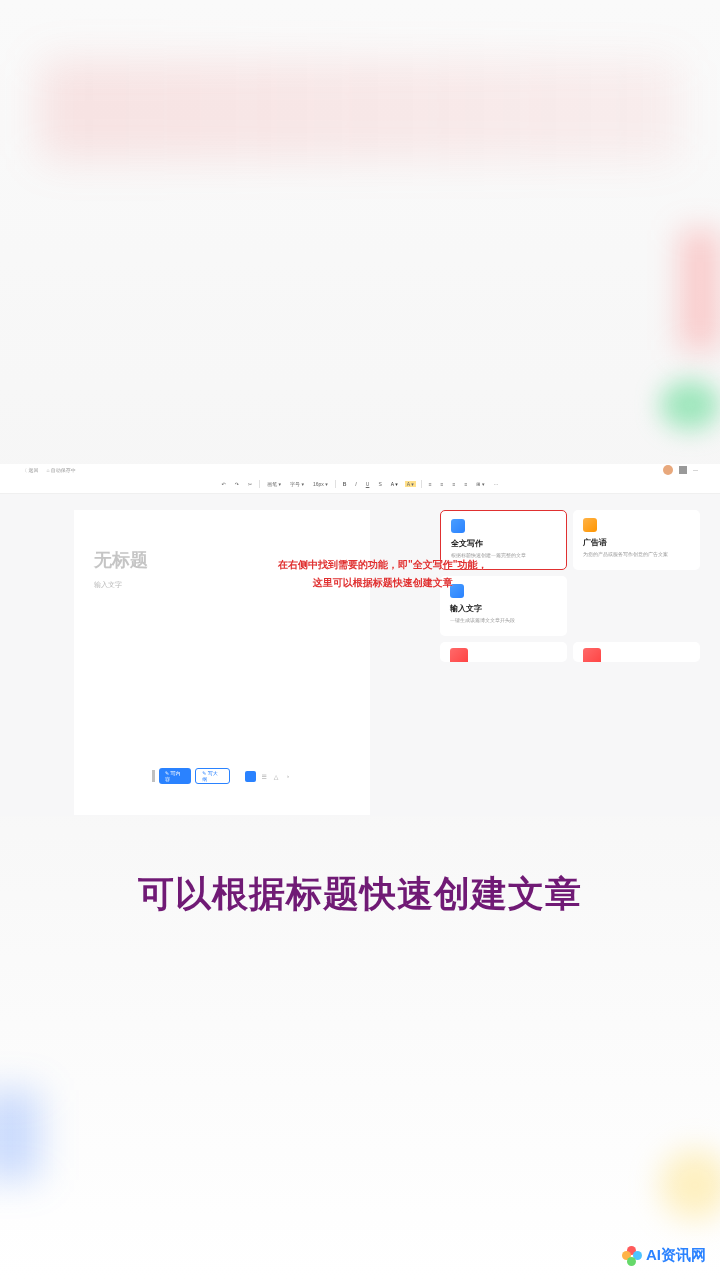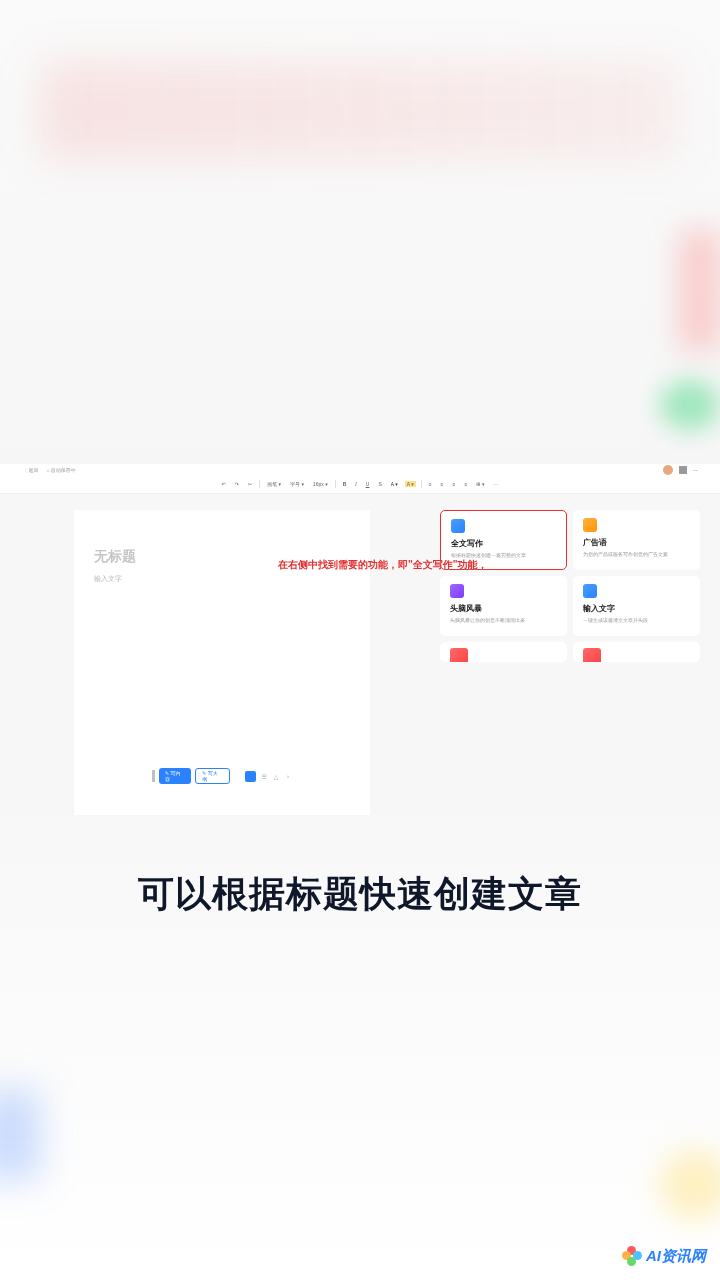--- a/index.html
+++ b/index.html
@@ -120,21 +120,21 @@
       position: relative;
     }
     .document {
       width: 296px;
       height: 305px;
       background: #fff;
       padding: 38px 20px 16px 20px;
       position: relative;
     }
     .doc-title {
-      font-size: 14px;
+      font-size: 18px;
       font-weight: 700;
       color: #c5c5c5;
       margin-bottom: 8px;
     }
     .doc-placeholder {
       font-size: 7px;
       color: #b8b8b8;
     }
     .doc-bottom-bar {
       position: absolute;
@@ -266,36 +266,35 @@
     
     
     .caption {
       position: absolute;
       top: 870px;
       left: 0;
       right: 0;
       text-align: center;
       font-size: 36px;
       font-weight: 900;
-      color: #0f172a;
+      color: #701a75;
       letter-spacing: 1px;
     }
     
     
     .watermark {
       position: absolute;
       bottom: 14px;
       right: 14px;
       display: flex;
-      align-items: center;
+      align-items: flex-start;
       gap: 4px;
       font-size: 15px;
       font-weight: 700;
       color: #2a82ff;
-      font-style: italic;
     }
     .watermark-icon {
       width: 20px;
       height: 20px;
       position: relative;
     }
     .petal { position: absolute; width: 9px; height: 9px; border-radius: 50%; }
     .p1 { background: #ff5a5a; top: 0; left: 5px; }
     .p2 { background: #ffb347; top: 5px; left: 0; }
     .p3 { background: #4dc4ff; top: 5px; right: 0; }
@@ -363,38 +362,34 @@
           <div class="btn-small-blue"></div>
           <div class="btn-small-gray">☰</div>
           <div class="btn-small-gray">△</div>
           <div class="btn-small-gray">›</div>
         </div>
       </div>
     </div>
 
     <div class="annotation">
       <div>在右侧中找到需要的功能，即"全文写作"功能，</div>
+      <div>这里可以根据标题快速创建文章</div>
     </div>
 
     <div class="cards-panel">
       <div class="cards-grid" id="cards-grid">
           <div class="card highlight">
     <div class="card-icon icon-doc"></div>
     <div class="card-title">全文写作</div>
     <div class="card-desc">根据标题快速创建一篇完整的文章</div>
   </div>
           <div class="card">
     <div class="card-icon icon-ads"></div>
     <div class="card-title">广告语</div>
     <div class="card-desc">为您的产品或服务写作创意的广告文案</div>
-  </div>
-          <div class="card">
-    <div class="card-icon icon-brain"></div>
-    <div class="card-title">头脑风暴</div>
-    <div class="card-desc">头脑风暴让你的创意不断涌现出来</div>
   </div>
           <div class="card">
     <div class="card-icon icon-para"></div>
     <div class="card-title">输入文字</div>
     <div class="card-desc">一键生成该篇博文文章开头段</div>
   </div>
         </div>
       <div class="partial-row">
         <div class="partial-card">
             <div class="card-icon icon-red"></div>

